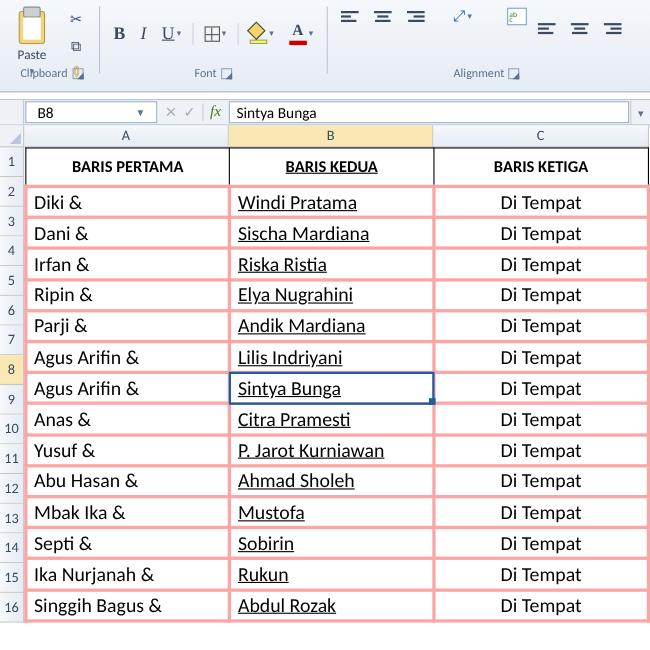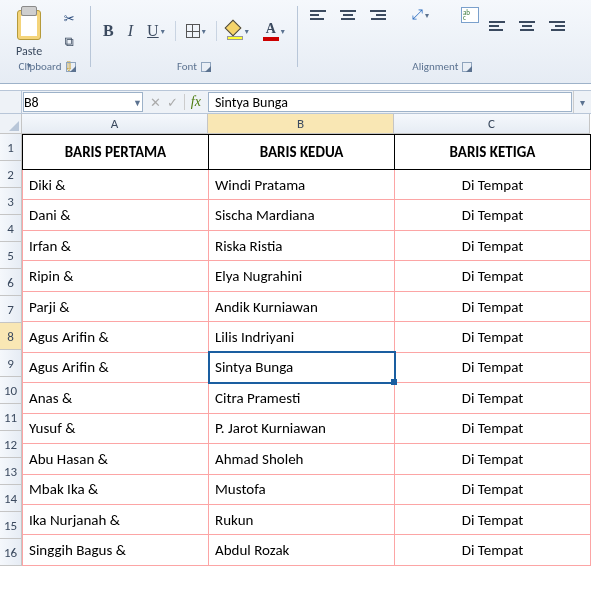--- a/index.html
+++ b/index.html
@@ -142,21 +142,21 @@
     border-top:1px solid #b8c6d8;
     border-bottom:1px solid #b8c6d8;
     background:#eef2f7;
     height:24px;
     margin-top:6px;
   }
   .left-gutter{width:22px;background:#eef2f7;border-right:1px solid #b8c6d8;}
   .namebox {
     width:120px; background:#fff; border:1px solid #9db2c9;
     margin:1px; display:flex; align-items:center; justify-content:space-between;
-    padding:0 0;
+    padding:0 10px;
   }
   .namebox-dd{font-size:9px;color:#5b7290;}
   .fxbtns{display:flex;align-items:center;gap:6px;padding:0 6px;color:#aaa;}
   .fxbtn{font-size:13px;}
   .fxlabel{font-style:italic;font-family:"Times New Roman",serif;font-size:14px;color:#4d7c0f;border-left:1px solid #ccc;padding-left:6px;}
   .formula-input{
     flex:1; background:#fff; border:1px solid #9db2c9; margin:1px;
     display:flex; align-items:center; padding:0 6px;
   }
   .fx-expand{width:18px;display:flex;align-items:center;justify-content:center;color:#5b7290;font-size:10px;border-left:1px solid #ccc;}
@@ -181,28 +181,28 @@
   .colA{width:186px;} .colB{width:186px;} .colC{width:196px;}
   .body{display:flex;}
   .rowheads{width:22px;display:flex;flex-direction:column;}
   .rowhead{
     background:linear-gradient(90deg,#f5f8fc,#e6ecf4);
     border-right:1px solid #c5c5c5;border-bottom:1px solid #c5c5c5;
     text-align:center;color:#3b4a5f;font-size:13px;height:27px;line-height:27px;
   }
   table.cells{border-collapse:collapse;}
   table.cells td{
-    height:27px;border:1px solid #fca5a5;padding:0 6px;font-size:15px;
+    height:27px;border:3px solid #fca5a5;padding:0 6px;font-size:18px;
     color:#000;vertical-align:middle;background:#fff;
   }
   table.cells th{
     height:35px;border:1px solid #000;padding:0 6px;font-weight:bold;font-size:15px;
     text-align:center;background:#fff;
   }
-  .cA{width:186px;} .cB{width:186px;} .cC{width:196px;text-align:center;}
+  .cA{width:186px;} .cB{width:186px;text-decoration:underline;} .cC{width:196px;text-align:center;}
   
   .active-cell{outline:2px solid #1a5ea0; outline-offset:-1px; position:relative;}
   .active-cell::after{
     content:"";position:absolute;right:-3px;bottom:-3px;width:6px;height:6px;background:#1a5ea0;
   }
   .colhead.active, .rowhead.active{background:#f9e7b4;}
 </style>
 </head>
 <body>
 
@@ -436,21 +436,21 @@
           <td class="cB">Riska Ristia</td>
           <td class="cC">Di Tempat</td>
         </tr>
         <tr>
           <td class="cA">Ripin &amp;</td>
           <td class="cB">Elya Nugrahini</td>
           <td class="cC">Di Tempat</td>
         </tr>
         <tr>
           <td class="cA">Parji &amp;</td>
-          <td class="cB">Andik Kurniawan</td>
+          <td class="cB">Andik Mardiana</td>
           <td class="cC">Di Tempat</td>
         </tr>
         <tr>
           <td class="cA">Agus Arifin &amp;</td>
           <td class="cB">Lilis Indriyani</td>
           <td class="cC">Di Tempat</td>
         </tr>
         <tr>
           <td class="cA">Agus Arifin &amp;</td>
           <td class="cB active-cell">Sintya Bunga</td>
@@ -467,20 +467,25 @@
           <td class="cC">Di Tempat</td>
         </tr>
         <tr>
           <td class="cA">Abu Hasan &amp;</td>
           <td class="cB">Ahmad Sholeh</td>
           <td class="cC">Di Tempat</td>
         </tr>
         <tr>
           <td class="cA">Mbak Ika &amp;</td>
           <td class="cB">Mustofa</td>
+          <td class="cC">Di Tempat</td>
+        </tr>
+        <tr>
+          <td class="cA">Septi &amp;</td>
+          <td class="cB">Sobirin</td>
           <td class="cC">Di Tempat</td>
         </tr>
         <tr>
           <td class="cA">Ika Nurjanah &amp;</td>
           <td class="cB">Rukun</td>
           <td class="cC">Di Tempat</td>
         </tr>
         <tr>
           <td class="cA">Singgih Bagus &amp;</td>
           <td class="cB">Abdul Rozak</td>

